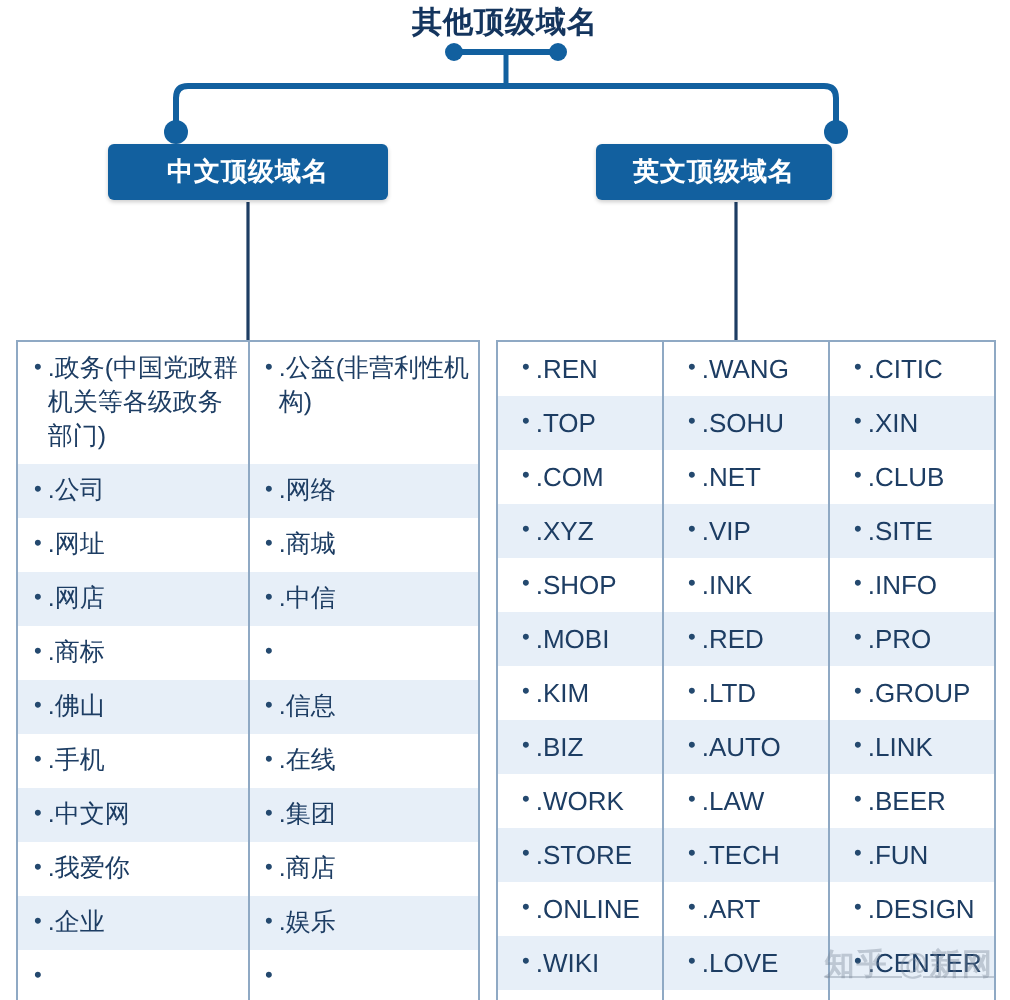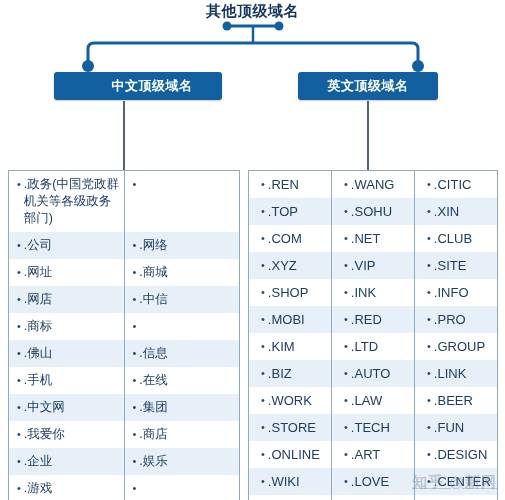--- a/index.html
+++ b/index.html
@@ -46,22 +46,22 @@
     background: #12609f;
     color: #ffffff;
     font-size: 13px;
     font-weight: bold;
     display: flex;
     align-items: center;
     justify-content: center;
     letter-spacing: 0.5px;
     box-shadow: 0 1px 2px rgba(0,0,0,0.20);
   }
-  #box-chinese { left: 54px;  top: 72px; width: 140px; padding-left: 28px; }
-  #box-english { left: 298px; top: 72px; width: 140px; }
+  #box-chinese { left: 54px;  top: 72px; width: 140px; }
+  #box-english { left: 298px; top: 72px; width: 118px; }
 
   
   .tld-table {
     position: absolute;
     border: 1px solid #8fa9c4;
     background: #ffffff;
     box-sizing: border-box;
     display: flex;
   }
   #table-chinese { left: 8px;   top: 170px; width: 232px; height: 336px; }
@@ -186,26 +186,26 @@
       <div class="tld-cell">
         <span class="bullet">•</span>
         <span class="cell-text">.我爱你</span>
       </div>
       <div class="tld-cell alt">
         <span class="bullet">•</span>
         <span class="cell-text">.企业</span>
       </div>
       <div class="tld-cell">
         <span class="bullet">•</span>
-        <span class="cell-text">.游戏</span>
       </div>
     </div>
   <div class="tld-col cn">
       <div class="tld-cell tall">
         <span class="bullet">•</span>
+        <span class="cell-text">.公益(非营利性机构)</span>
       </div>
       <div class="tld-cell alt">
         <span class="bullet">•</span>
         <span class="cell-text">.网络</span>
       </div>
       <div class="tld-cell">
         <span class="bullet">•</span>
         <span class="cell-text">.商城</span>
       </div>
       <div class="tld-cell alt">

